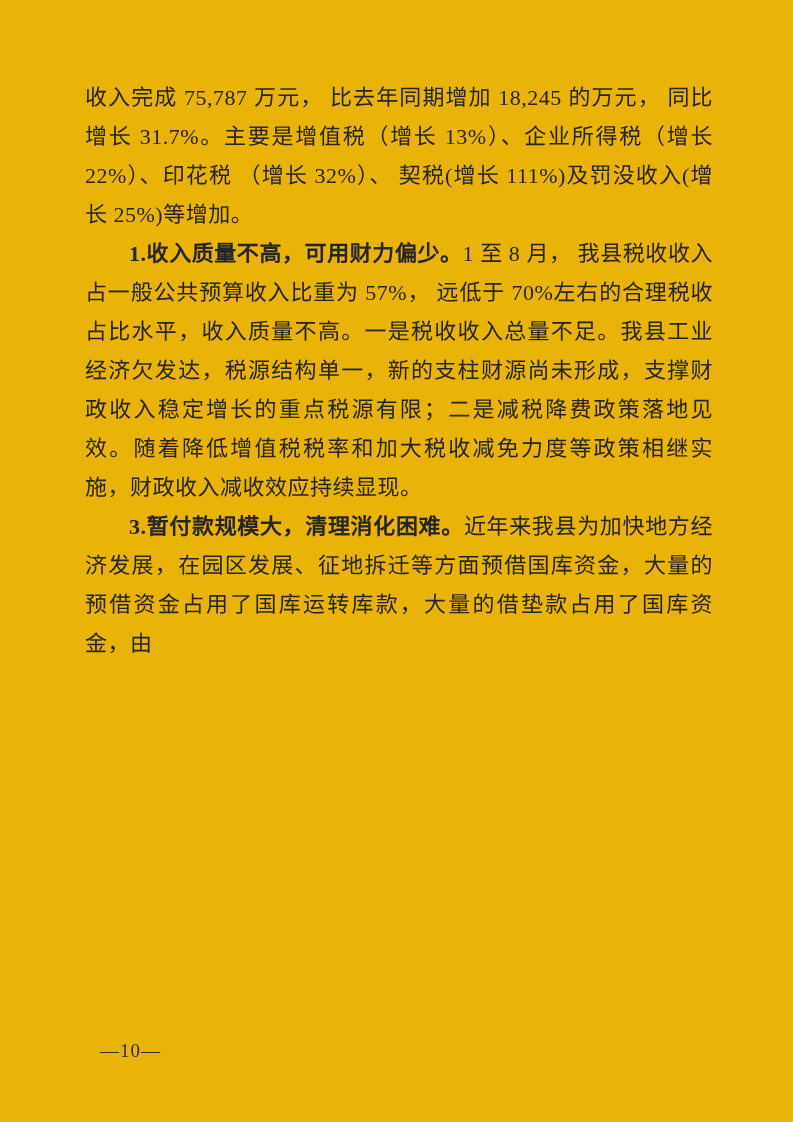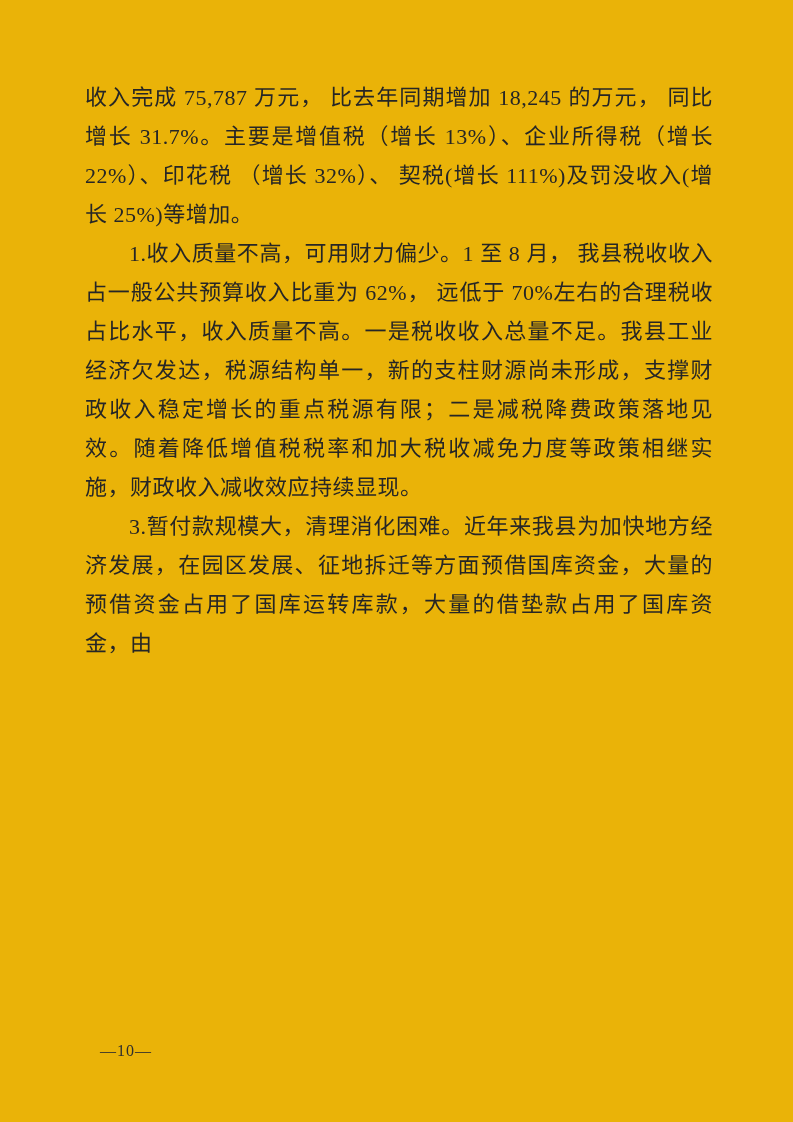--- a/index.html
+++ b/index.html
@@ -38,45 +38,45 @@
     padding: 0;
     text-indent: 0;
   }
   .para.indent {
     text-indent: 2em;
   }
   .para.heading {
     font-weight: bold;
   }
   .lead {
-    font-weight: normal;
+    font-weight: bold;
   }
   .page-number {
     position: absolute;
     left: 100px;
     top: 1036px;
-    font-size: 16px;
+    font-size: 19px;
     line-height: 30px;
     letter-spacing: 1px;
     text-align: left;
     color: #2e2e2e;
   }
 </style>
 </head>
 <body>
 
 <div class="page">
   <div class="content">
 
     <p class="para">收入完成 75,787 万元， 比去年同期增加 18,245 的万元， 同比增长 31.7%。主要是增值税（增长 13%）、企业所得税（增长 22%）、印花税 （增长 32%）、 契税(增长 111%)及罚没收入(增长 25%)等增加。</p>
 
 
 
 
-    <p class="para indent"><b class="lead">1.收入质量不高，可用财力偏少。</b><span>1 至 8 月， 我县税收收入占一般公共预算收入比重为 62%， 远低于 70%左右的合理税收占比水平，收入质量不高。一是税收收入总量不足。我县工业经济欠发达，税源结构单一，新的支柱财源尚未形成，支撑财政收入稳定增长的重点税源有限；二是减税降费政策落地见效。随着降低增值税税率和加大税收减免力度等政策相继实施，财政收入减收效应持续显现。</span></p>
+    <p class="para indent"><b class="lead">1.收入质量不高，可用财力偏少。</b><span>1 至 8 月， 我县税收收入占一般公共预算收入比重为 57%， 远低于 70%左右的合理税收占比水平，收入质量不高。一是税收收入总量不足。我县工业经济欠发达，税源结构单一，新的支柱财源尚未形成，支撑财政收入稳定增长的重点税源有限；二是减税降费政策落地见效。随着降低增值税税率和加大税收减免力度等政策相继实施，财政收入减收效应持续显现。</span></p>
 
 
     <p class="para indent"><b class="lead">3.暂付款规模大，清理消化困难。</b><span>近年来我县为加快地方经济发展，在园区发展、征地拆迁等方面预借国库资金，大量的预借资金占用了国库运转库款，大量的借垫款占用了国库资金，由</span></p>
 
   </div>
 
   <div class="page-number">—10—</div>
 </div>
 
 </body></html>

